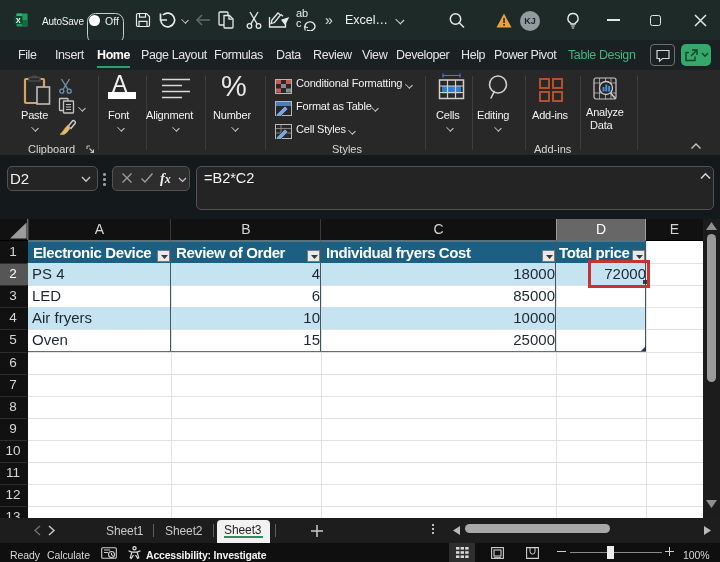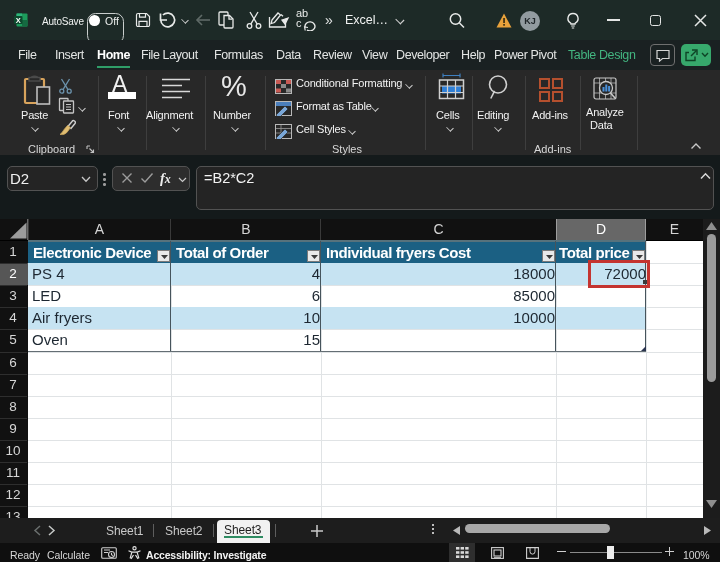--- a/index.html
+++ b/index.html
@@ -140,21 +140,21 @@
     <div class="abs" style="left:650px;top:15px;width:11px;height:11px;border:1.6px solid #e4e6e5;border-radius:2.5px"></div>
     <svg class="abs" style="left:694px;top:14px" width="13" height="13" viewBox="0 0 13 13" stroke="#e4e6e5" stroke-width="1.5">
       <path d="M1 1 L12 12 M12 1 L1 12"></path>
     </svg>
   </div>
   <div id="menu" class="abs">
     <div class="mi" style="left:18px">File</div>
     <div class="mi" style="left:55px">Insert</div>
     <div class="mi" style="left:97px;color:#fff;font-weight:bold">Home</div>
     <div class="abs" style="left:97px;top:26px;width:33px;height:2px;background:#2f9e69"></div>
-    <div class="mi" style="left:141px">File Layout</div>
+    <div class="mi" style="left:141px">Page Layout</div>
     <div class="mi" style="left:214px">Formulas</div>
     <div class="mi" style="left:276px">Data</div>
     <div class="mi" style="left:313px">Review</div>
     <div class="mi" style="left:362px">View</div>
     <div class="mi" style="left:396px">Developer</div>
     <div class="mi" style="left:461px">Help</div>
     <div class="mi" style="left:494px">Power Pivot</div>
     <div class="mi" style="left:568px;color:#43b580">Table Design</div>
 
     <div class="abs" style="left:650px;top:4px;width:25px;height:22px;border:1px solid #6f6f6f;border-radius:4px"></div>
@@ -361,21 +361,21 @@
     <div class="abs" style="left:28px;top:44px;width:618px;height:22px;background:#c6e3f2"></div>
     <div class="abs" style="left:28px;top:88px;width:618px;height:22px;background:#c6e3f2"></div>
 
     <div class="tv" style="left:170px"></div>
     <div class="tv" style="left:320px"></div>
     <div class="tv" style="left:555px"></div>
     <div class="tv" style="left:645px"></div>
     <div class="abs" style="left:28px;top:132px;width:618px;height:1px;background:#646e74"></div>
 
     <div class="th" style="left:33px;top:25px">Electronic Device</div>
-    <div class="th" style="left:176px;top:25px">Total of Order</div>
+    <div class="th" style="left:176px;top:25px">Review of Order</div>
     <div class="th" style="left:326px;top:25px">Individual fryers Cost</div>
     <div class="th" style="left:559px;top:25px">Total price</div>
 
     <div class="filt" style="left:157px;top:31px">
         <svg width="7" height="4" viewBox="0 0 7 4">
           <polygon points="0,0 7,0 3.5,4" fill="#3a3a3a"></polygon>
         </svg>
       </div>
     <div class="filt" style="left:307px;top:31px">
         <svg width="7" height="4" viewBox="0 0 7 4">
@@ -397,20 +397,21 @@
     <div class="cl" style="left:32px;top:68px">LED</div>
     <div class="cl" style="left:32px;top:90px">Air fryers</div>
     <div class="cl" style="left:32px;top:112px">Oven</div>
     <div class="cr" style="left:224px;top:46px;width:96px">4</div>
     <div class="cr" style="left:224px;top:68px;width:96px">6</div>
     <div class="cr" style="left:224px;top:90px;width:96px">10</div>
     <div class="cr" style="left:224px;top:112px;width:96px">15</div>
     <div class="cr" style="left:459px;top:46px;width:96px">18000</div>
     <div class="cr" style="left:459px;top:68px;width:96px">85000</div>
     <div class="cr" style="left:459px;top:90px;width:96px">10000</div>
+    <div class="cr" style="left:459px;top:112px;width:96px">25000</div>
     <div class="cr" style="left:550px;top:46px;width:96px">72000</div>
 
     <svg class="abs" style="left:641px;top:127px" width="5" height="5" viewBox="0 0 5 5">
         <polygon points="5,0 5,5 0,5" fill="#2b3550"></polygon>
       </svg>
 
     <div class="abs" style="left:588px;top:41px;width:62px;height:28px;border:3px solid #c43430"></div>
     <div class="abs" style="left:643px;top:61px;width:4px;height:4px;background:#3a3a3a"></div>
 
     <div class="abs" style="left:0;top:22px;width:28px;height:277px;background:#111"></div>

